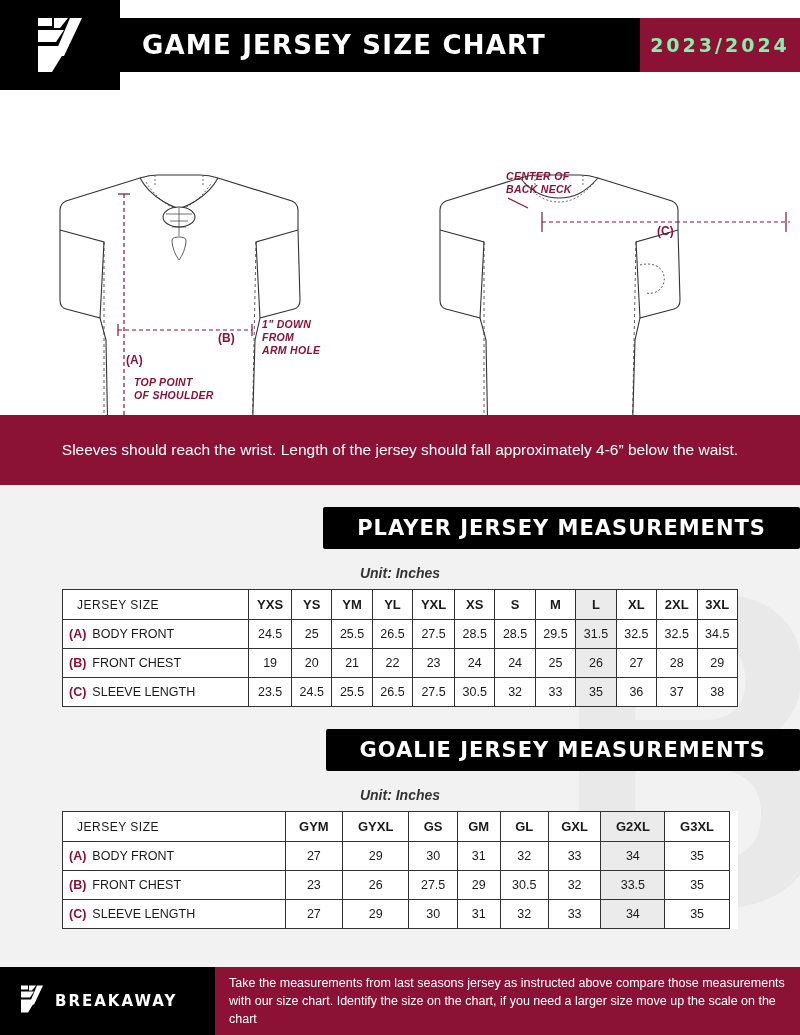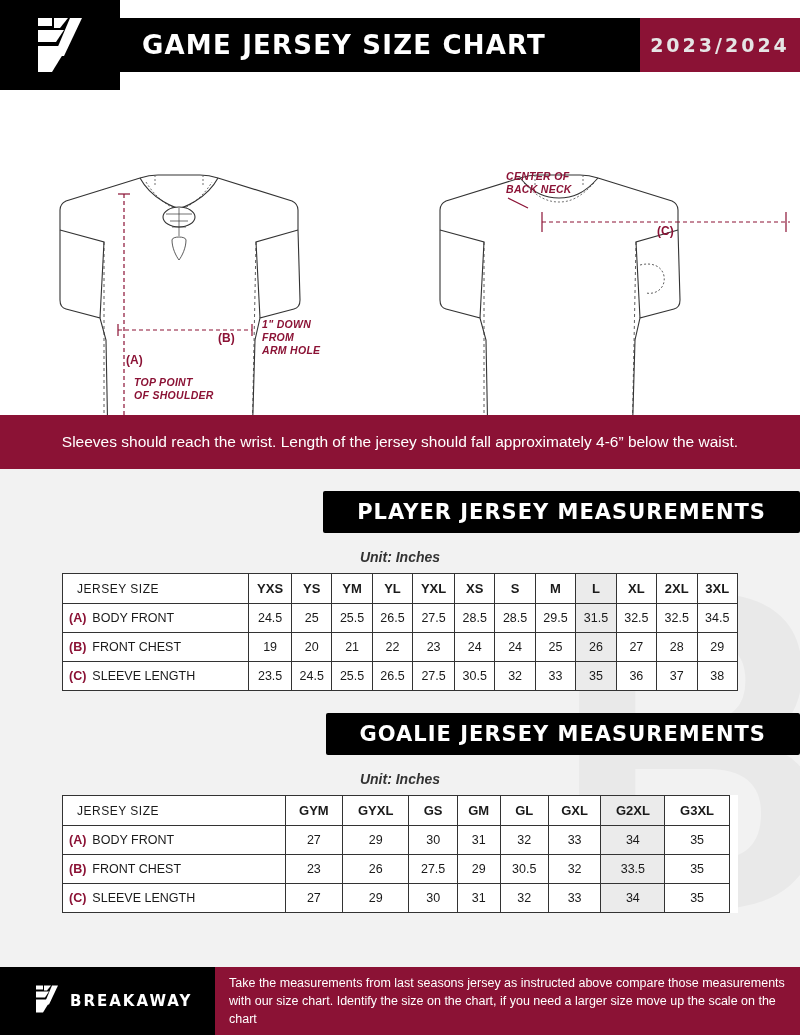--- a/index.html
+++ b/index.html
@@ -41,41 +41,41 @@
   .title-bar {
     position:absolute; left:120px; top:18px; right:0; height:54px;
     background:#000; display:flex; align-items:center;
   }
   .title-bar h1 {
     margin:0 0 0 22px; color:#fff; font-size:26px; letter-spacing:1.2px;
     font-weight:bold; font-family:"DejaVu Sans", sans-serif;
   }
   .season {
     position:absolute; right:0; top:18px; height:54px; width:160px;
-    background:#8b1235; color:#e5e5e5; display:flex; align-items:center; justify-content:center;
+    background:#8b1235; color:#86efac; display:flex; align-items:center; justify-content:center;
     font-size:19px; letter-spacing:3px; font-weight:bold;
     font-family:"DejaVu Sans", sans-serif;
   }
 
   
   .diagram-area { position:relative; height:325px; background:#fff; z-index:2; }
   .diagram-area svg { position:absolute; left:0; top:0; }
   .note {
     position:absolute; font-style:italic; font-weight:bold; font-size:10.5px;
     color:#8b1235; line-height:1.25; letter-spacing:0.3px;
   }
   .marker {
     position:absolute; font-weight:bold; font-size:12px; color:#8b1235;
   }
 
   
   .banner {
     position:relative; z-index:2;
     background:#8b1235; color:#fff; text-align:center;
-    padding:16px 40px; font-size:15.5px; line-height:1.45;
+    padding:24px 40px; font-size:15.5px; line-height:1.45;
   }
 
   
   .section-title-wrap { text-align:right; position:relative; z-index:2; padding-top:22px;}
   .section-title {
     display:inline-block; background:#000; color:#fff;
     padding:9px 34px; font-size:21px; letter-spacing:1px; font-weight:bold;
     font-family:"DejaVu Sans", sans-serif; border-radius:2px;
   }
   .unit {
@@ -98,21 +98,21 @@
   thead .lbl-cell { font-weight:normal; letter-spacing:0.5px; font-size:12px; padding-left:14px;}
   .hl { background:#ebebeb; }
   .noborder { border:none; background:transparent; }
 
   
   .footer {
     position:absolute; left:0; bottom:0; width:800px; height:68px;
     display:flex; z-index:3;
   }
   .footer-left {
-    width:215px; background:#000; display:flex; align-items:center; gap:10px; padding-left:34px;
+    width:215px; background:#000; display:flex; align-items:center; gap:10px; padding-left:19px;
   }
   .footer-left .fl-name {
     color:#fff; font-size:15px; letter-spacing:2px; font-weight:bold;
     font-family:"DejaVu Sans", sans-serif;
   }
   .footer-right {
     flex:1; background:#8b1235; color:#fff; font-size:12.5px; line-height:1.45;
     padding:8px 14px 8px 14px; display:flex; align-items:center;
   }
 </style>

